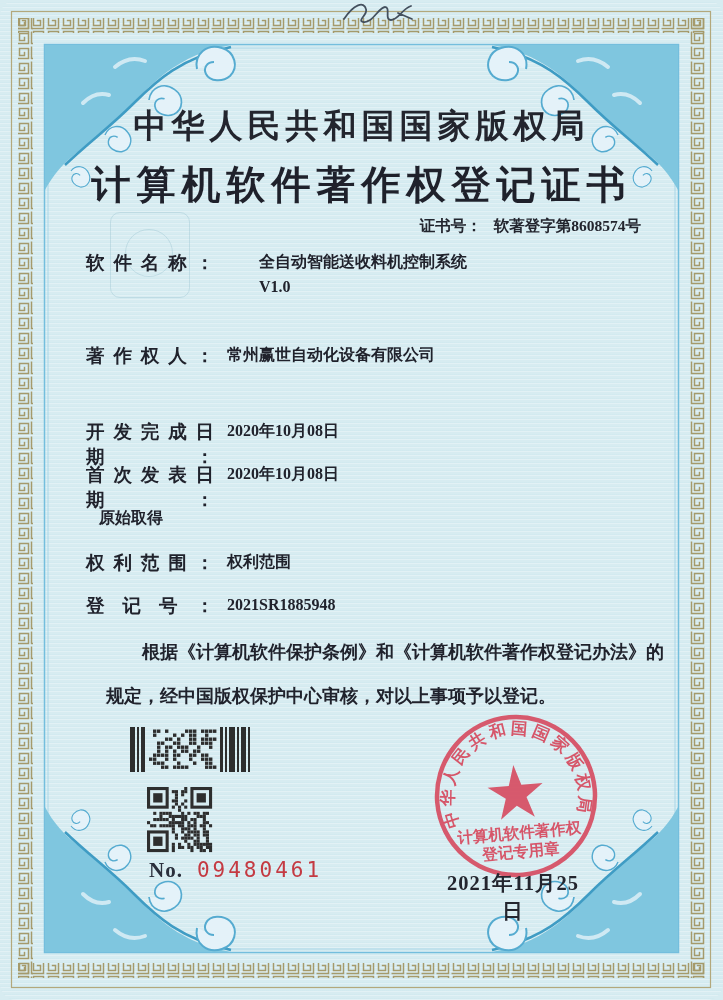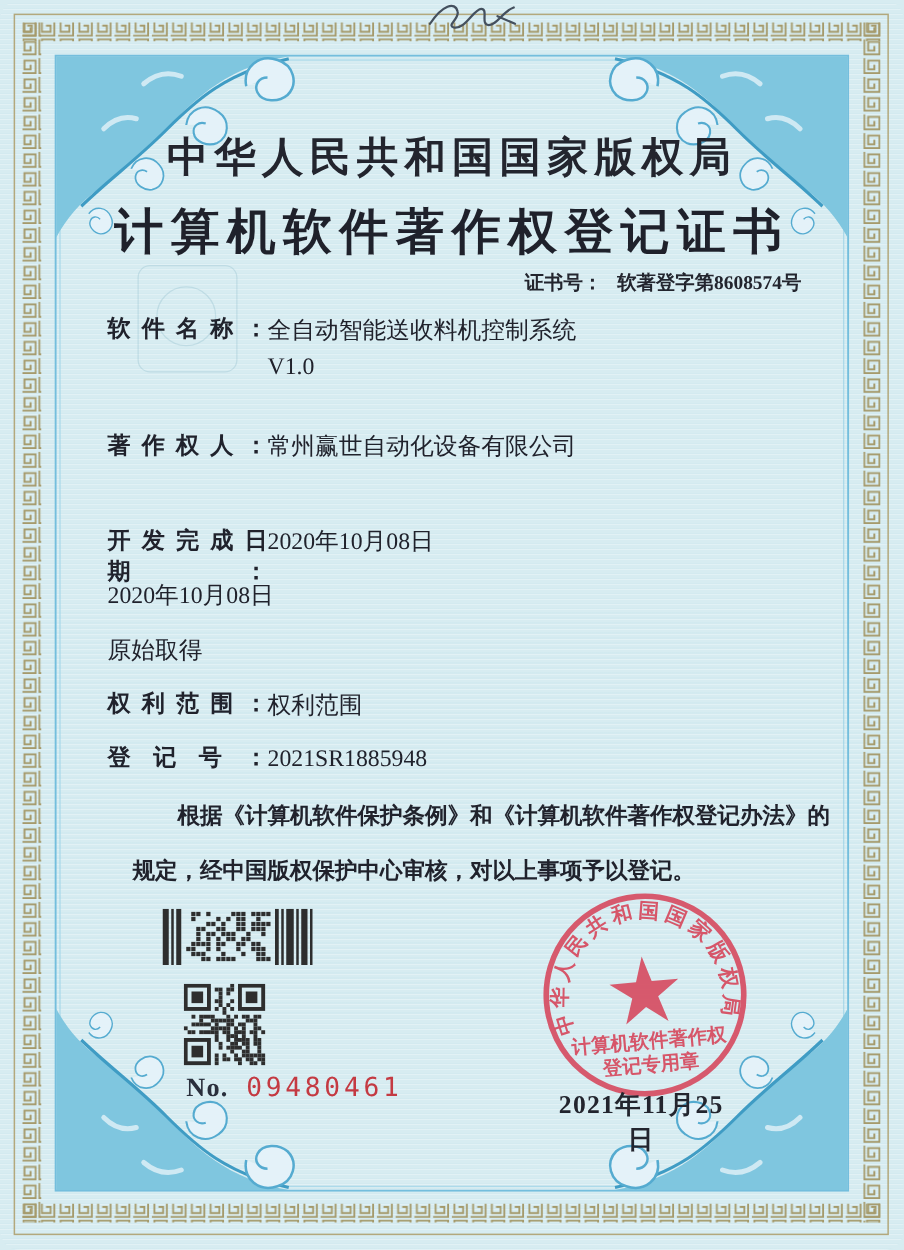--- a/index.html
+++ b/index.html
@@ -13,22 +13,22 @@
   }
   .abs{position:absolute;}
   
   .authority{top:104px;left:0;right:0;text-align:center;font-size:33px;font-weight:bold;letter-spacing:5px;color:#23252e;}
   .main-title{top:158px;left:0;right:0;text-align:center;font-size:39px;font-weight:bold;letter-spacing:6px;color:#1f212b;}
   .cert-no{top:216px;right:82px;font-size:15.5px;font-weight:bold;color:#23252e;}
   .cert-no .val{margin-left:12px;}
   
   .field-row{left:86px;display:flex;align-items:flex-start;}
   .f-label{width:128px;min-width:128px;font-size:18.5px;font-weight:bold;color:#20222c;text-align:justify;text-align-last:justify;text-justify:inter-character;}
-  .f-value{font-size:19px;font-weight:normal;color:#20222c;white-space:pre-line;line-height:1.55;}
-  .r1{top:250px;} .r2{top:343px;} .r3{top:419px;} .r4{top:462px;}
+  .f-value{margin-left:13px;font-size:16px;font-weight:bold;color:#20222c;white-space:pre-line;line-height:1.55;}
+  .r1{top:250px;gap:32px;} .r2{top:343px;} .r3{top:419px;} .r4{top:462px;}
   .r5{top:506px;} .r6{top:550px;} .r7{top:593px;}
   
   .statement{top:631px;left:84px;width:560px;font-size:18px;font-weight:bold;line-height:2.42;
     white-space:pre-line;text-indent:2em;color:#20222c;margin-left:22px;}
   
   .serial{top:858px;left:117px;font-size:21px;display:flex;align-items:flex-start;margin-left:32px;}
   .serial .no{font-weight:bold;color:#2a2f3c;letter-spacing:1px;}
   .serial .num{margin-left:14px;font-family:"DejaVu Sans Mono","Liberation Mono",monospace;
     color:#c43a42;letter-spacing:3px;font-size:21px;}
   .issue-date{top:869px;left:438px;width:150px;text-align:center;font-size:20.5px;font-weight:bold;letter-spacing:1px;color:#23252e;}
@@ -103,20 +103,21 @@
   </div>
   <div class="abs field-row r2">
     <span class="f-label">著作权人：</span>
     <span class="f-value">常州赢世自动化设备有限公司</span>
   </div>
   <div class="abs field-row r3">
     <span class="f-label">开发完成日期：</span>
     <span class="f-value">2020年10月08日</span>
   </div>
   <div class="abs field-row r4">
+    <span class="f-label">首次发表日期：</span>
     <span class="f-value">2020年10月08日</span>
   </div>
   <div class="abs field-row r5">
     <span class="f-value">原始取得</span>
   </div>
   <div class="abs field-row r6">
     <span class="f-label">权利范围：</span>
     <span class="f-value">权利范围</span>
   </div>
   <div class="abs field-row r7">

